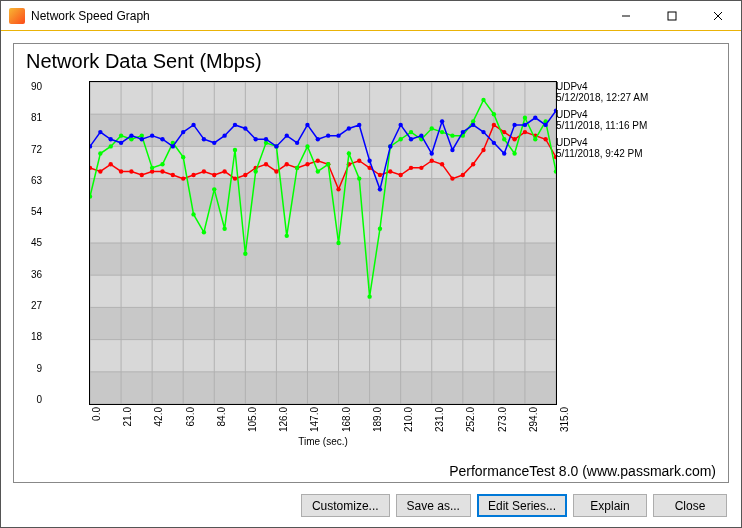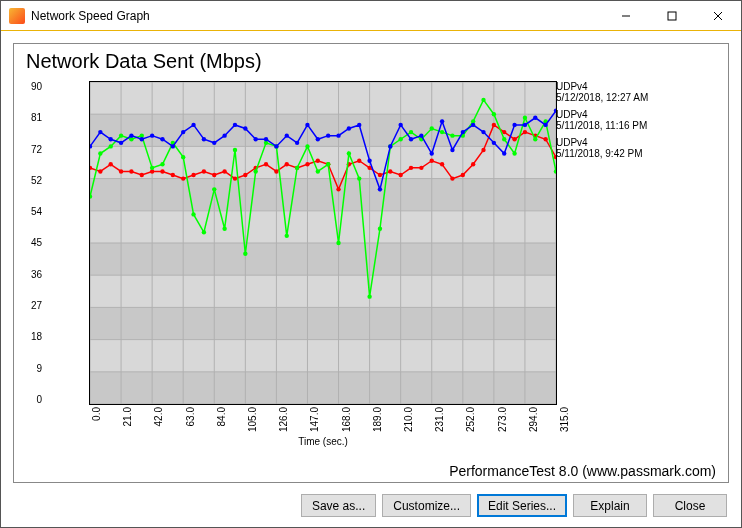--- a/index.html
+++ b/index.html
@@ -182,21 +182,21 @@
 
 <div class="content">
   <div class="chart-frame">
     <div class="chart-title">Network Data Sent (Mbps)</div>
 
     <div class="chart-body">
       <div class="yaxis" id="yaxis">
           <span>90</span>
           <span>81</span>
           <span>72</span>
-          <span>52</span>
+          <span>63</span>
           <span>54</span>
           <span>45</span>
           <span>36</span>
           <span>27</span>
           <span>18</span>
           <span>9</span>
           <span>0</span>
         </div>
 
       <div class="plot-wrap">
@@ -425,19 +425,19 @@
               <div class="t2">5/11/2018, 9:42 PM</div>
             </div>
           </div>
         </div>
     </div>
 
     <div class="credit">PerformanceTest 8.0 (www.passmark.com)</div>
   </div>
 
   <div class="buttonbar">
+    <button class="btn">Customize...</button>
     <button class="btn">Save as...</button>
-    <button class="btn">Customize...</button>
     <button class="btn focused">Edit Series...</button>
     <button class="btn">Explain</button>
     <button class="btn">Close</button>
   </div>
 </div>
 
 </body></html>

